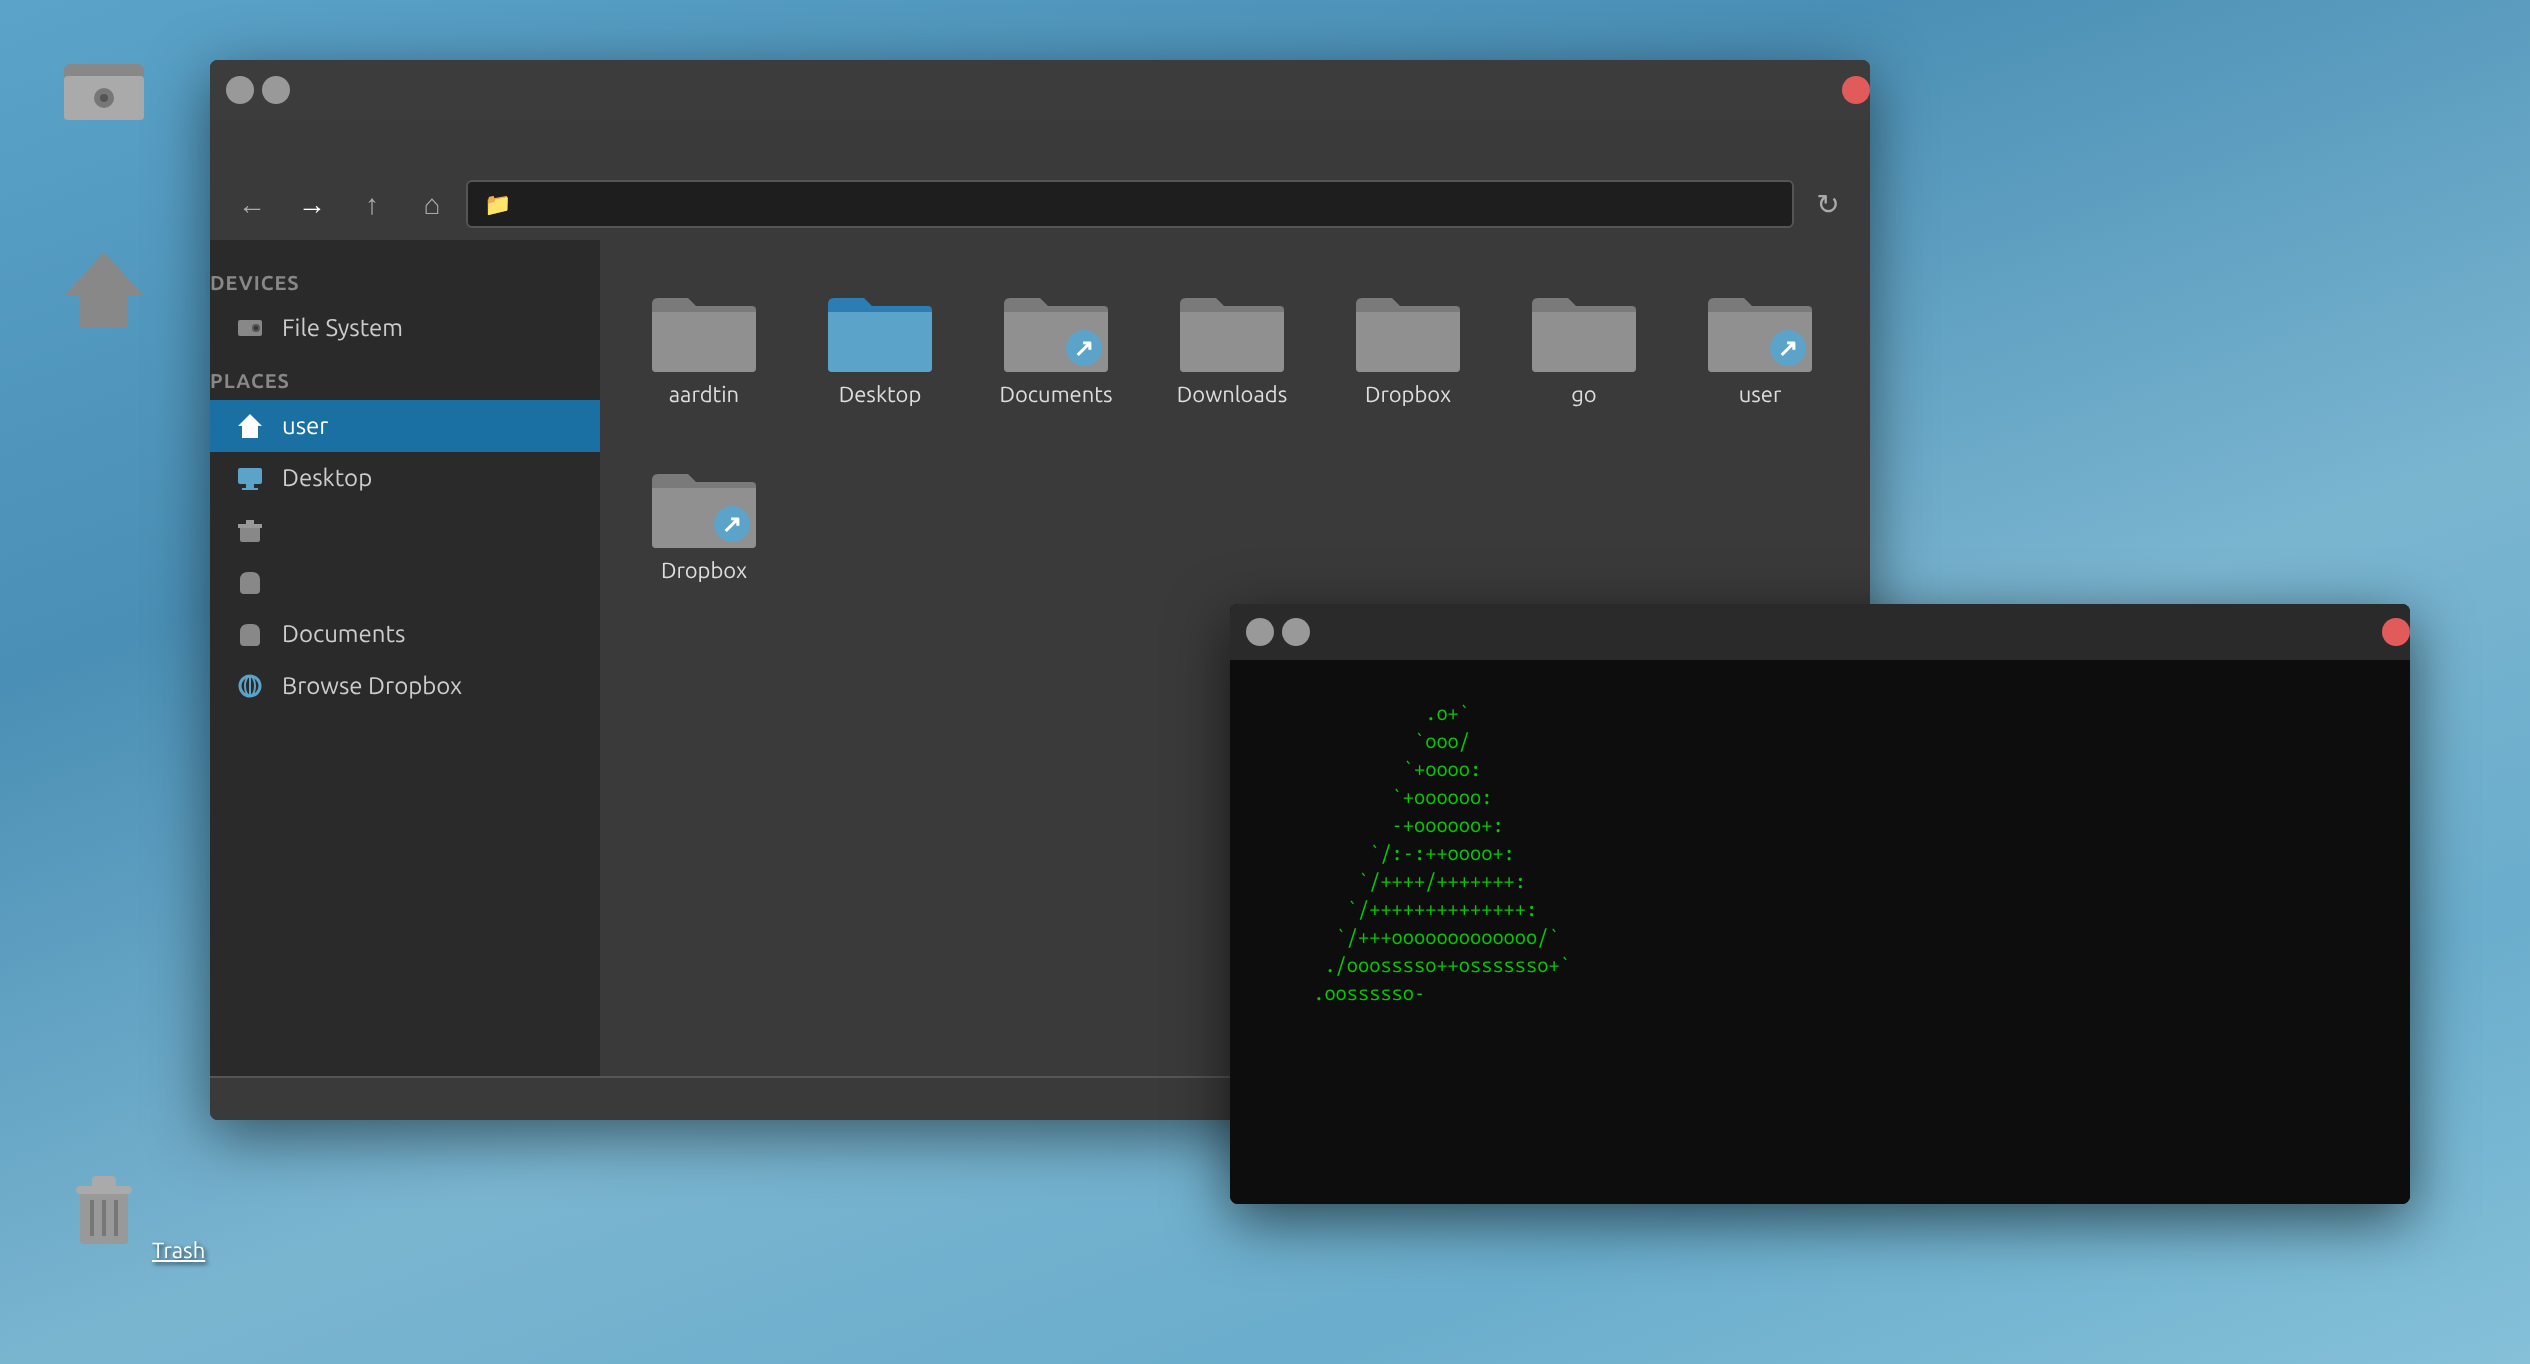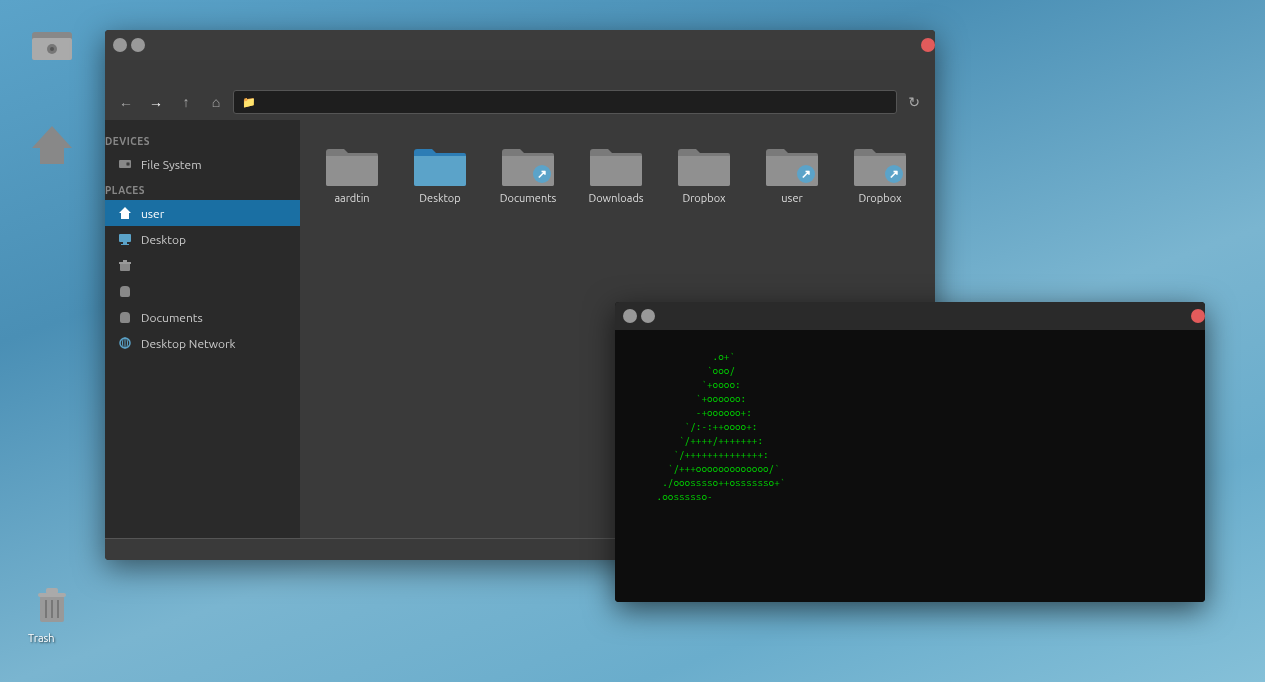--- a/index.html
+++ b/index.html
@@ -9,26 +9,26 @@
       overflow: hidden;
       font-family: 'Ubuntu', 'Segoe UI', sans-serif;
       background: linear-gradient(160deg, #5ba3c9 0%, #4a8fb5 30%, #7ab5d0 60%, #6aadcc 80%, #85c0d8 100%);
       position: relative;
     }
 
     
     .desktop-icon {
       position: absolute;
       display: flex;
-      flex-direction: column;
-      align-items: flex-start;
+      align-items: flex-end;
       width: 80px;
       cursor: pointer;
       color: white;
       text-shadow: 1px 1px 2px rgba(0,0,0,0.7);
+      text-decoration: underline;
     }
     .desktop-icon .icon-img {
       width: 48px;
       height: 48px;
       margin-bottom: 4px;
       display: flex;
       align-items: center;
       justify-content: center;
     }
     .desktop-icon .icon-label {
@@ -446,21 +446,21 @@
 
 
       <div class="sidebar-item">
         <div class="si-icon">
           <svg width="14" height="14" viewBox="0 0 14 14">
             <circle cx="7" cy="7" r="5" fill="none" stroke="#5ba3c9" stroke-width="1.5"></circle>
             <line x1="7" y1="2" x2="7" y2="12" stroke="#5ba3c9" stroke-width="1"></line>
             <ellipse cx="7" cy="7" rx="2.5" ry="5" fill="none" stroke="#5ba3c9" stroke-width="1"></ellipse>
           </svg>
         </div>
-        <span>Desktop Network</span>
+        <span>Browse Dropbox</span>
       </div>
     </div>
 
     <div class="file-browser">
 
       <div class="file-item">
         <div class="folder-icon">
           <svg class="folder-svg" viewBox="0 0 56 46">
             <path d="M2,10 Q2,7 5,7 L20,7 L24,11 L52,11 Q54,11 54,13 L54,42 Q54,44 52,44 L4,44 Q2,44 2,42 Z" fill="#7a7a7a"></path>
             <path d="M2,14 L54,14 L54,42 Q54,44 52,44 L4,44 Q2,44 2,42 Z" fill="#909090"></path>
@@ -505,20 +505,29 @@
       <div class="file-item">
         <div class="folder-icon">
           <svg class="folder-svg" viewBox="0 0 56 46">
             <path d="M2,10 Q2,7 5,7 L20,7 L24,11 L52,11 Q54,11 54,13 L54,42 Q54,44 52,44 L4,44 Q2,44 2,42 Z" fill="#7a7a7a"></path>
             <path d="M2,14 L54,14 L54,42 Q54,44 52,44 L4,44 Q2,44 2,42 Z" fill="#909090"></path>
           </svg>
         </div>
         <span class="file-label">Dropbox</span>
       </div>
 
+      <div class="file-item">
+        <div class="folder-icon">
+          <svg class="folder-svg" viewBox="0 0 56 46">
+            <path d="M2,10 Q2,7 5,7 L20,7 L24,11 L52,11 Q54,11 54,13 L54,42 Q54,44 52,44 L4,44 Q2,44 2,42 Z" fill="#7a7a7a"></path>
+            <path d="M2,14 L54,14 L54,42 Q54,44 52,44 L4,44 Q2,44 2,42 Z" fill="#909090"></path>
+          </svg>
+        </div>
+        <span class="file-label">go</span>
+      </div>
 
       <div class="file-item">
         <div class="folder-icon">
           <svg class="folder-svg" viewBox="0 0 56 46">
             <path d="M2,10 Q2,7 5,7 L20,7 L24,11 L52,11 Q54,11 54,13 L54,42 Q54,44 52,44 L4,44 Q2,44 2,42 Z" fill="#7a7a7a"></path>
             <path d="M2,14 L54,14 L54,42 Q54,44 52,44 L4,44 Q2,44 2,42 Z" fill="#909090"></path>
             <circle cx="42" cy="32" r="9" fill="#5ba3c9"></circle>
             <text x="42" y="36" text-anchor="middle" fill="white" font-size="12" font-weight="bold">↗</text>
           </svg>
         </div>

